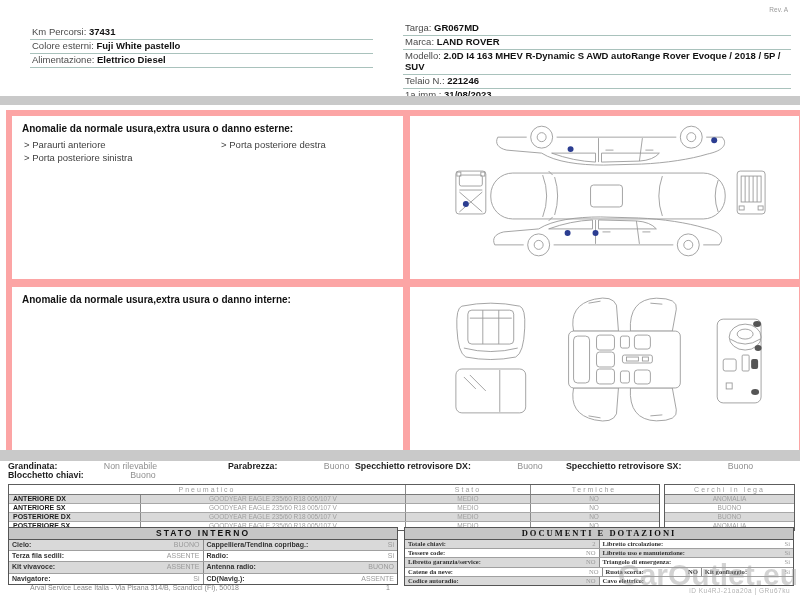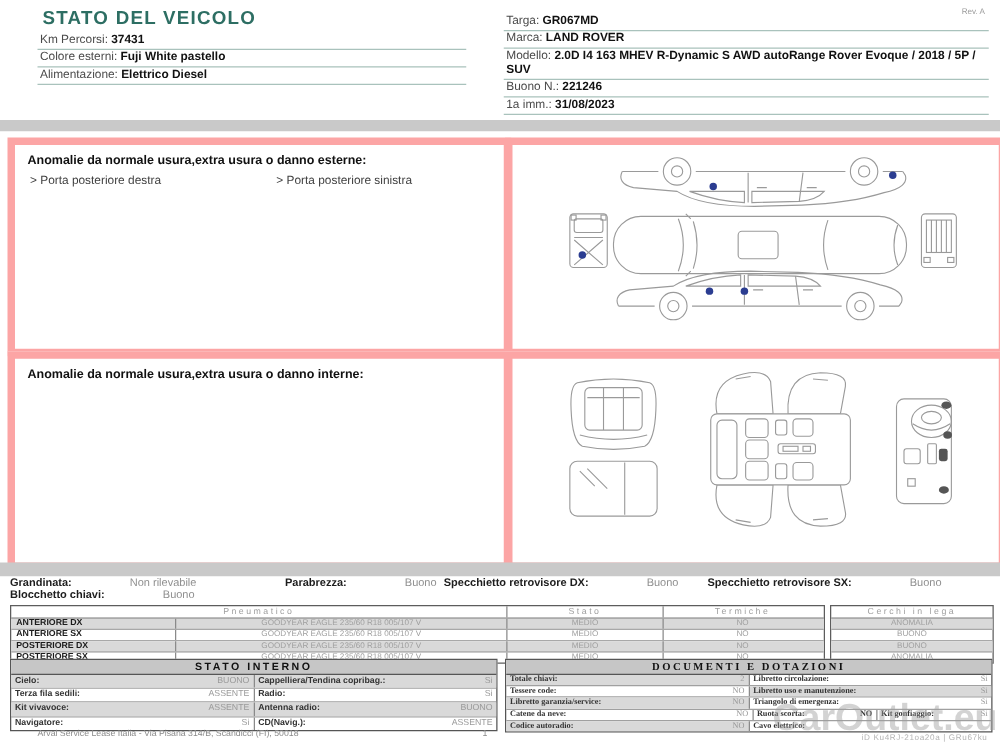--- a/index.html
+++ b/index.html
@@ -3,21 +3,21 @@
 <meta charset="utf-8">
 <style>
   html,body{margin:0;padding:0;background:#fff;}
   .page{position:relative;width:800px;height:600px;background:#ffffff;overflow:hidden;
         font-family:"Liberation Sans",sans-serif;color:#222;}
   
   .title{position:absolute;left:34px;top:6px;font-size:15px;font-weight:bold;
          letter-spacing:1px;color:#2d6e63;}
   .rev{position:absolute;right:12px;top:6px;font-size:6.5px;color:#9a9a9a;}
   .hdr-left{position:absolute;left:30px;top:26px;width:343px;}
-  .hdr-right{position:absolute;left:403px;top:11px;width:388px;}
+  .hdr-right{position:absolute;left:403px;top:22px;width:388px;}
   .frow{border-bottom:1px solid #a9c2bc;font-size:9.5px;line-height:10.5px;padding:1px 2px 1.5px 2px;}
   .flbl{color:#4a4a4a;}
   .fval{font-weight:bold;color:#111;}
   
   .bar{position:absolute;left:0;width:800px;background:#c9c9c9;}
   .bar1{top:96px;height:9px;}
   .bar2{top:450px;height:11px;}
   
   .sbox{position:absolute;background:#fff;border:6px solid #fca5a5;}
   .tbox{left:6px;width:391px;padding:0;}
@@ -73,21 +73,20 @@
   .watermark{position:absolute;right:2px;top:560px;font-size:30px;font-weight:bold;
              color:rgba(158,158,158,0.45);letter-spacing:0px;line-height:30px;}
   .ref-code{position:absolute;right:10px;top:587px;font-size:6.5px;color:#b3b3b3;letter-spacing:0.5px;}
   svg{display:block;}
 </style>
 </head>
 <body>
 
 <div class="page">
 
-  <div class="title">STATO DEL VEICOLO</div>
   <div class="rev">Rev. A</div>
 
   <div class="hdr-left">
     <div class="frow">
       <span class="flbl">Km Percorsi:</span>
       <span class="fval">37431</span>
     </div>
     <div class="frow">
       <span class="flbl">Colore esterni:</span>
       <span class="fval">Fuji White pastello</span>
@@ -105,34 +104,35 @@
     </div>
     <div class="frow">
       <span class="flbl">Marca:</span>
       <span class="fval">LAND ROVER</span>
     </div>
     <div class="frow">
       <span class="flbl">Modello:</span>
       <span class="fval">2.0D I4 163 MHEV R-Dynamic S AWD autoRange Rover Evoque / 2018 / 5P / SUV</span>
     </div>
     <div class="frow">
-      <span class="flbl">Buono N.:</span>
+      <span class="flbl">Telaio N.:</span>
       <span class="fval">221246</span>
     </div>
     <div class="frow">
       <span class="flbl">1a imm.:</span>
       <span class="fval">31/08/2023</span>
     </div>
   </div>
 
   <div class="bar bar1"></div>
 
   <div class="sbox tbox s1">
     <div class="sect-head">Anomalie da normale usura,extra usura o danno esterne:</div>
     <div class="anom-grid">
+      <div class="anom-item">&gt; Paraurti anteriore</div>
       <div class="anom-item">&gt; Porta posteriore destra</div>
       <div class="anom-item">&gt; Porta posteriore sinistra</div>
     </div>
   </div>
 
   <div class="sbox dbox s1">
     <svg width="387" height="161" viewBox="0 0 388 161">
       <defs>
         <g id="sidecar" stroke="#9a9a9a" fill="none" stroke-width="0.9">
           <path d="M4,28 C1,22 4,17 13,15 L48,12 C62,3 86,0 110,0 L148,1 C172,2 198,6 214,11 C228,14 233,19 231,25 L229,28"></path>

